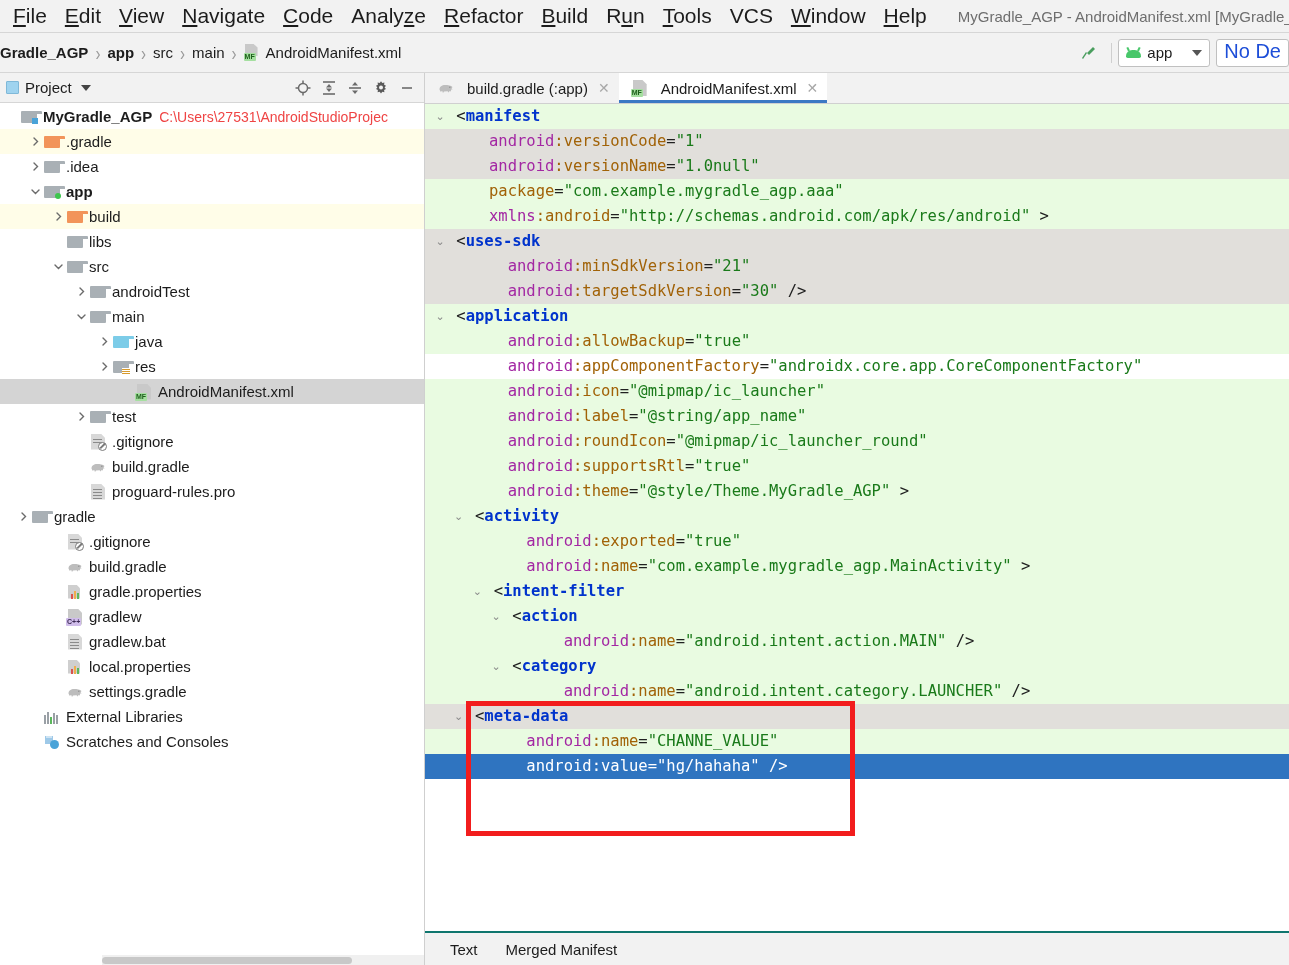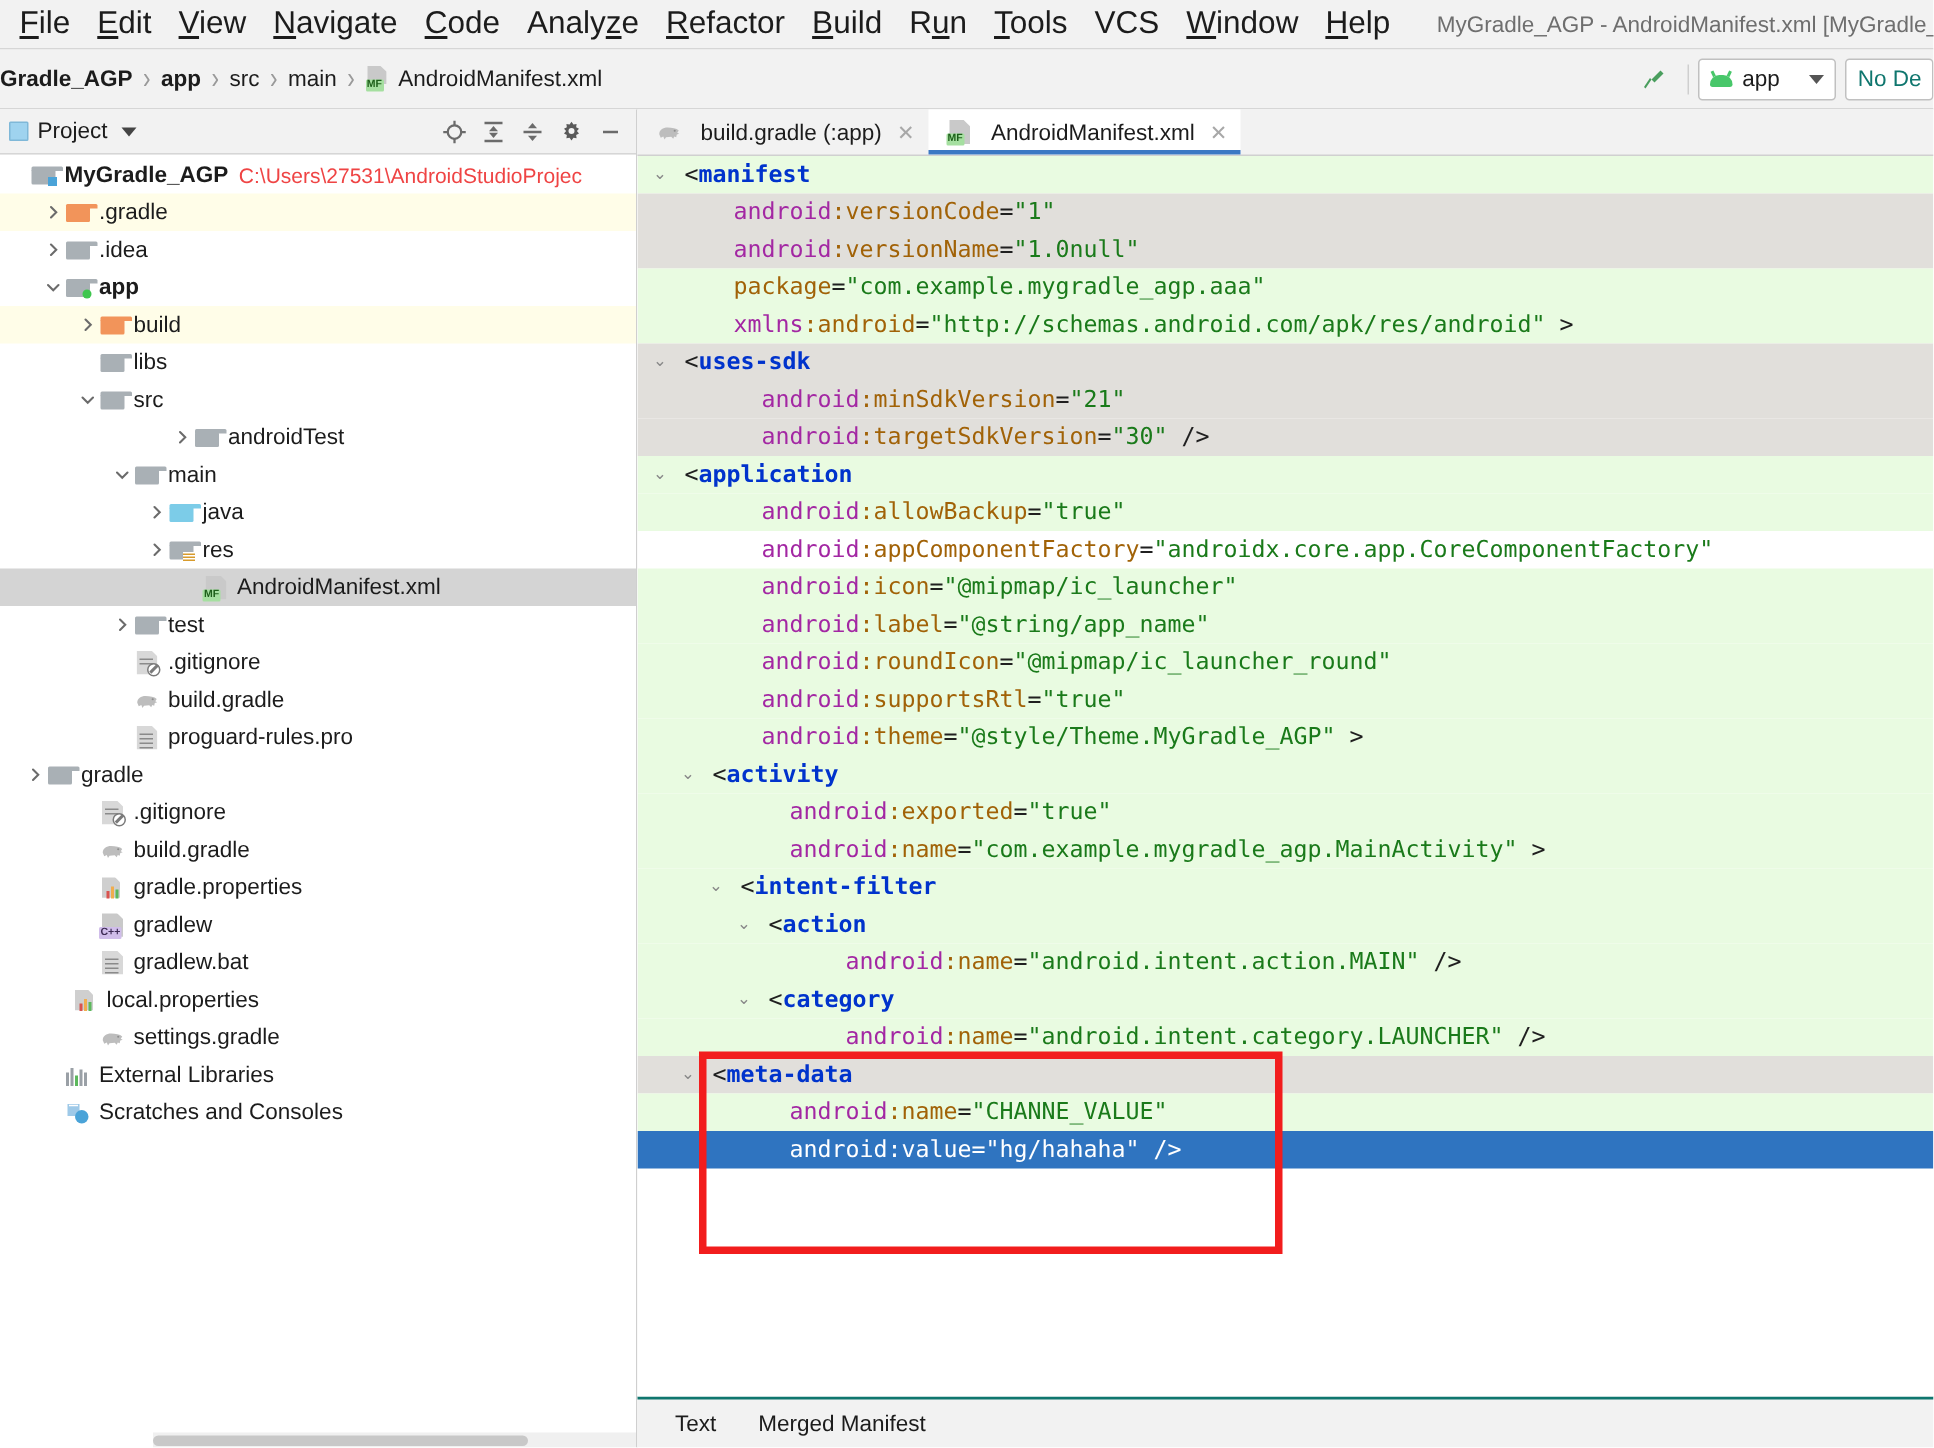--- a/index.html
+++ b/index.html
@@ -102,22 +102,22 @@
     background: #48c76a; border-radius: 7px 7px 2px 2px;
   }
   .droid .a1, .droid .a2 {
     position: absolute; top: 0px; width: 2px; height: 4px;
     background: #48c76a; transform-origin: bottom;
   }
   .droid .a1 { left: 2px; transform: rotate(-25deg); }
   .droid .a2 { right: 2px; transform: rotate(25deg); }
   .nodev {
     height: 28px; border: 1px solid #c0c0c0; border-radius: 3px;
-    background: #fff; display: flex; align-items: center;
-    padding: 0 7px; font-size: 15px; color: #0f766e;
+    background: #fff; display: flex; 
+    padding: 0 7px; font-size: 20px; color: #1d4ed8;
   }
 
   
   .main {
     display: flex;
     height: 892px;
     background: #fff;
   }
 
   
@@ -530,21 +530,21 @@
             </svg>
           </span>
           <span class="ico">
             <span class="folder f-grey">
               <span class="tab"></span>
               <span class="bd"></span>
             </span>
           </span>
           <span class="lbl">src</span>
         </div>
-        <div class="row" style="padding-left: 73px; margin-left: 40px;">
+        <div class="row" style="padding-left: 73px;">
           <span class="arrow">
             <svg width="11" height="11" viewBox="0 0 11 11">
               <path d="M4 2 L7.5 5.5 L4 9" fill="none" stroke="#6b6b6b" stroke-width="1.4" stroke-linecap="round"></path>
             </svg>
           </span>
           <span class="ico">
             <span class="folder f-grey">
               <span class="tab"></span>
               <span class="bd"></span>
             </span>
@@ -717,21 +717,21 @@
             <span class="fileico lined"></span>
             <span class="filelines">
               <i></i>
               <i></i>
               <i></i>
               <i></i>
             </span>
           </span>
           <span class="lbl">gradlew.bat</span>
         </div>
-        <div class="row" style="padding-left: 32px;">
+        <div class="row" style="padding-left: 50px;">
           <span class="spacer16"></span>
           <span class="ico">
             <span class="propico">
               <span class="pg2"></span>
               <b style="left:3px;height:5px;background:#d9534f;"></b>
               <b style="left:6px;height:8px;background:#f0ad4e;"></b>
               <b style="left:9px;height:6px;background:#5cb85c;"></b>
             </span>
           </span>
           <span class="lbl">local.properties</span>

